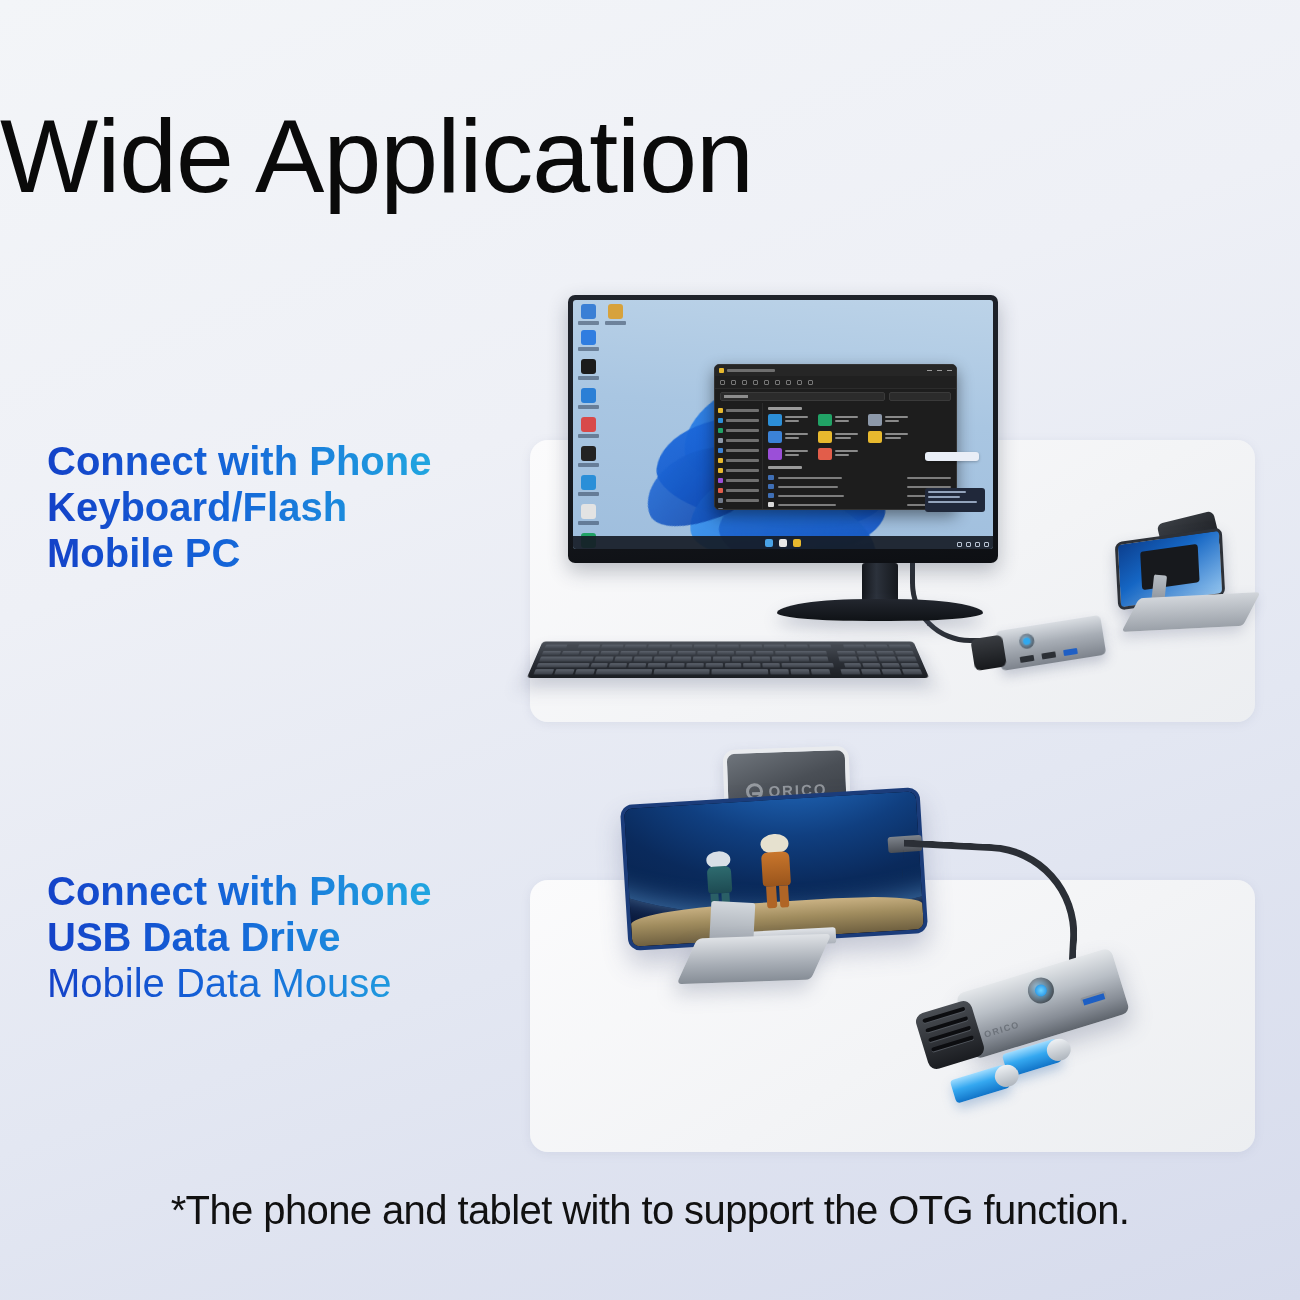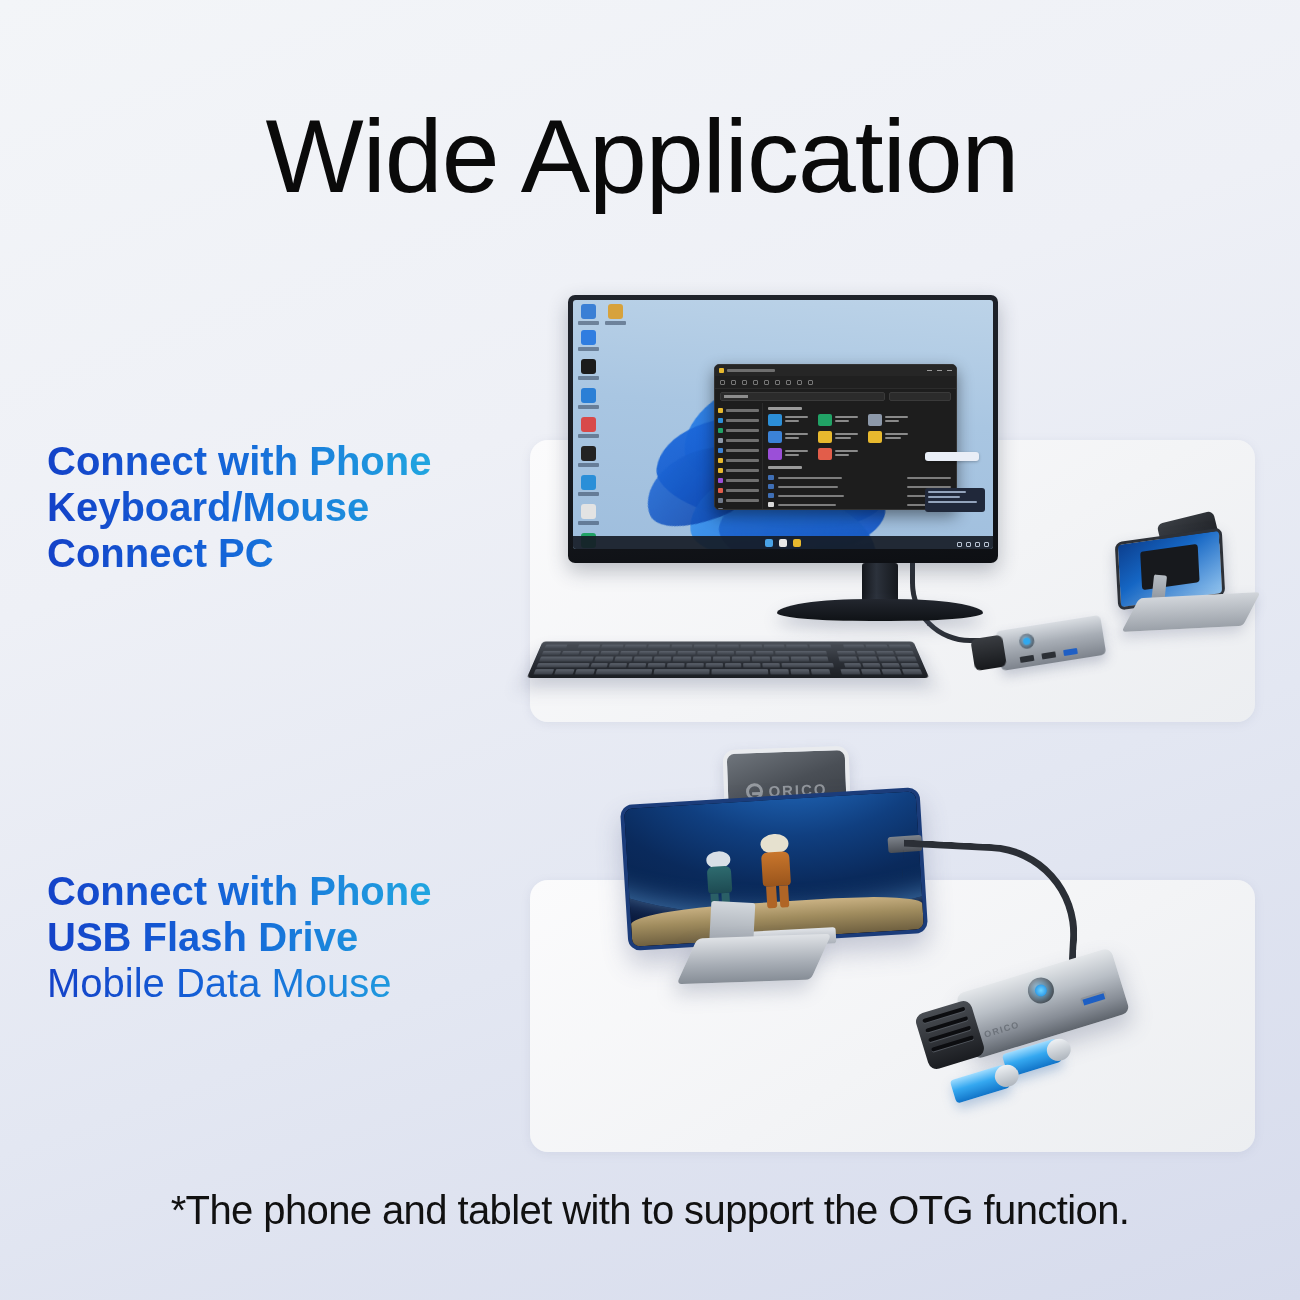--- a/index.html
+++ b/index.html
@@ -5,21 +5,21 @@
   * { margin:0; padding:0; box-sizing:border-box; }
   html,body { width:1300px; height:1300px; }
   body {
     font-family:"Liberation Sans", sans-serif;
     background:linear-gradient(160deg,#f3f5f8 0%,#eef0f6 35%,#e3e7f2 65%,#d6dbec 100%);
     position:relative; overflow:hidden;
   }
 
   
   .page-title{
-    position:absolute; left:0; top:104px; width:1284px; text-align:center;
+    position:absolute; left:0; top:104px; width:1284px; text-align:left;
     font-size:104px; line-height:1.0; font-weight:500; color:#0a0a0a;
     letter-spacing:-1px; font-stretch:condensed;
   }
 
   
   .footnote{
     position:absolute; left:0; top:1188px; width:1300px; text-align:center;
     font-size:40px; color:#111; font-weight:400; letter-spacing:-.6px;
   }
 
@@ -248,27 +248,27 @@
   #udrive-1{ left:404px; top:306px; transform:rotate(-17deg);}
   #udrive-2{ left:352px; top:332px; transform:rotate(-17deg);}
 </style>
 </head>
 <body>
 
 <div class="page-title">Wide Application</div>
 
 <div class="caption" id="caption-top">
   <div class="line">Connect with Phone</div>
-  <div class="line">Keyboard/Mouse</div>
-  <div class="line">Connect PC</div>
+  <div class="line">Keyboard/Flash</div>
+  <div class="line">Mobile PC</div>
 </div>
 
 <div class="caption" id="caption-bottom">
   <div class="line">Connect with Phone</div>
-  <div class="line">USB Flash Drive</div>
+  <div class="line">USB Data Drive</div>
   <div class="line light">Mobile Data Mouse</div>
 </div>
 
 <div class="photo-card" id="card-top"></div>
 
 <div class="scene" id="scene-top">
 
   <div class="cable-top"></div>
 
   <div class="monitor">

